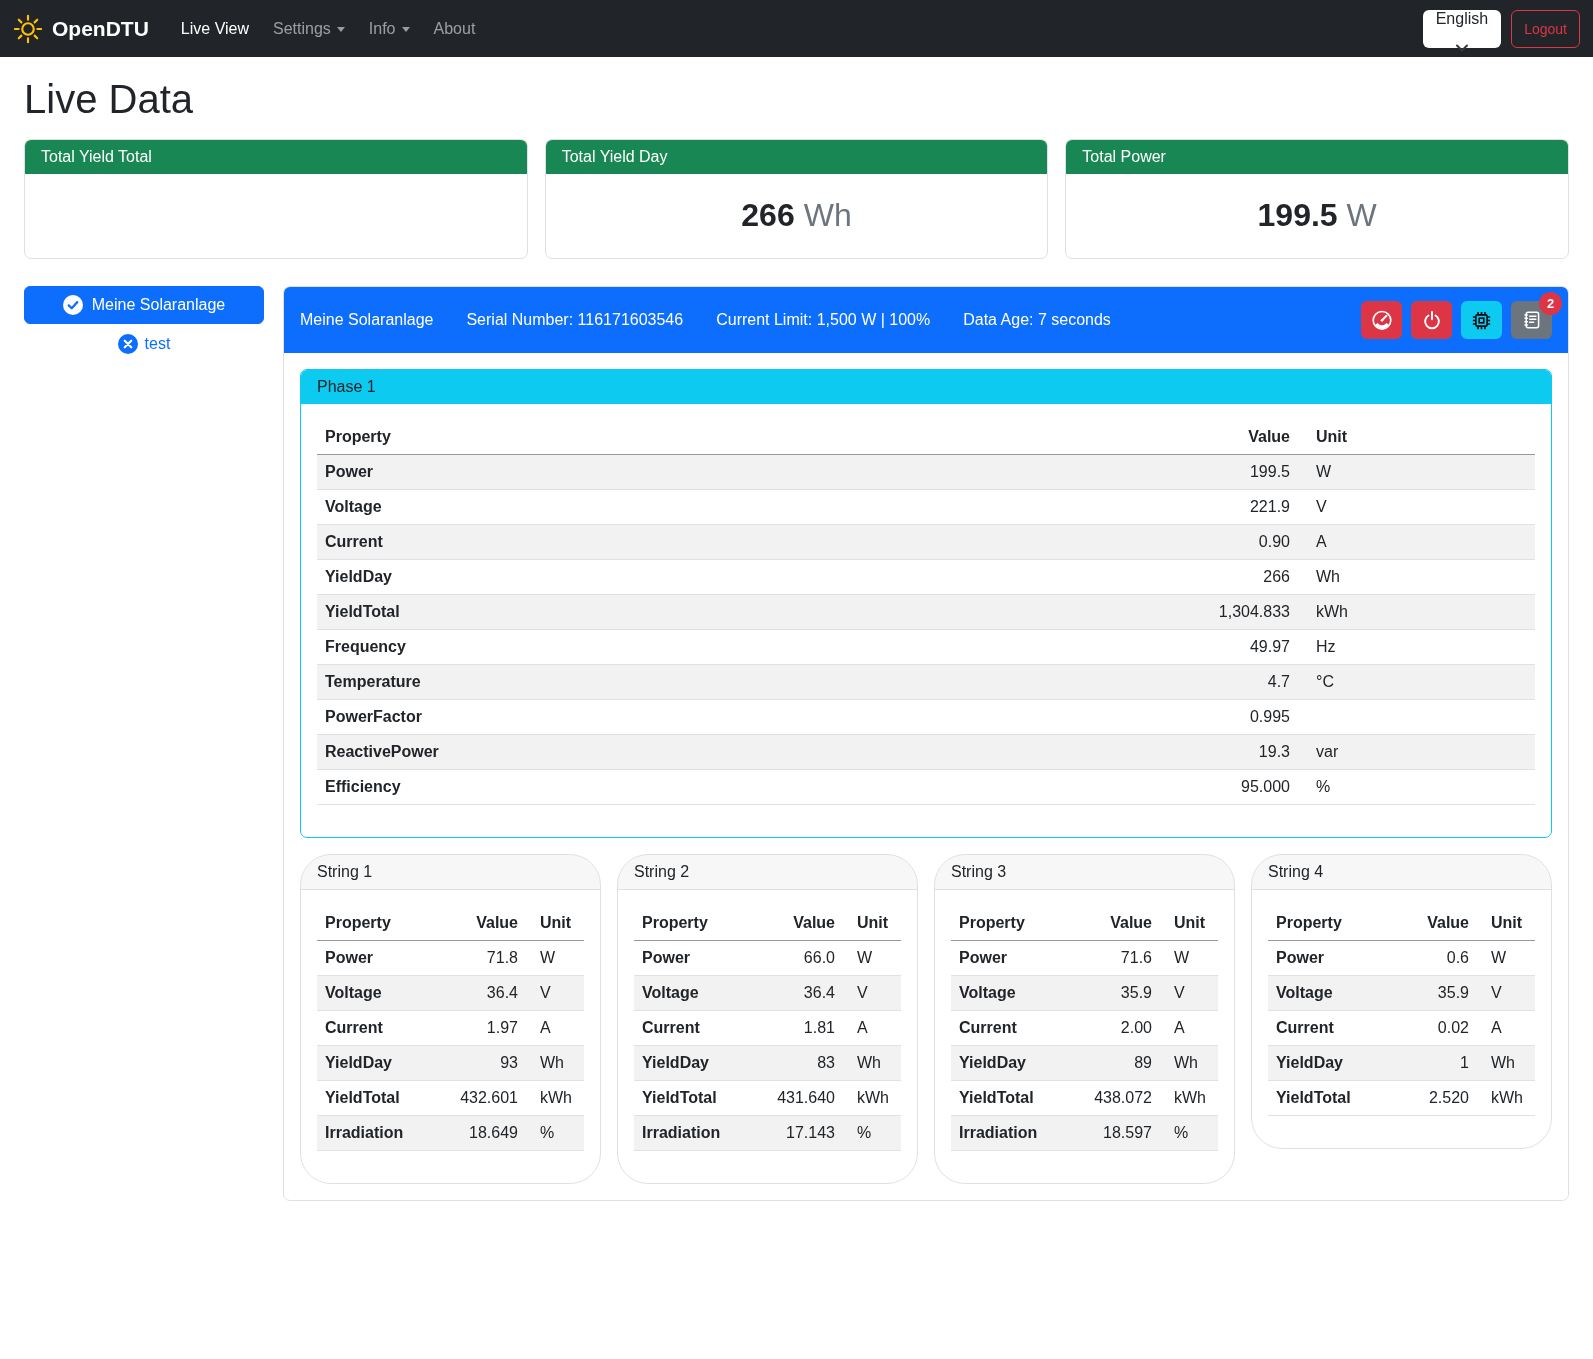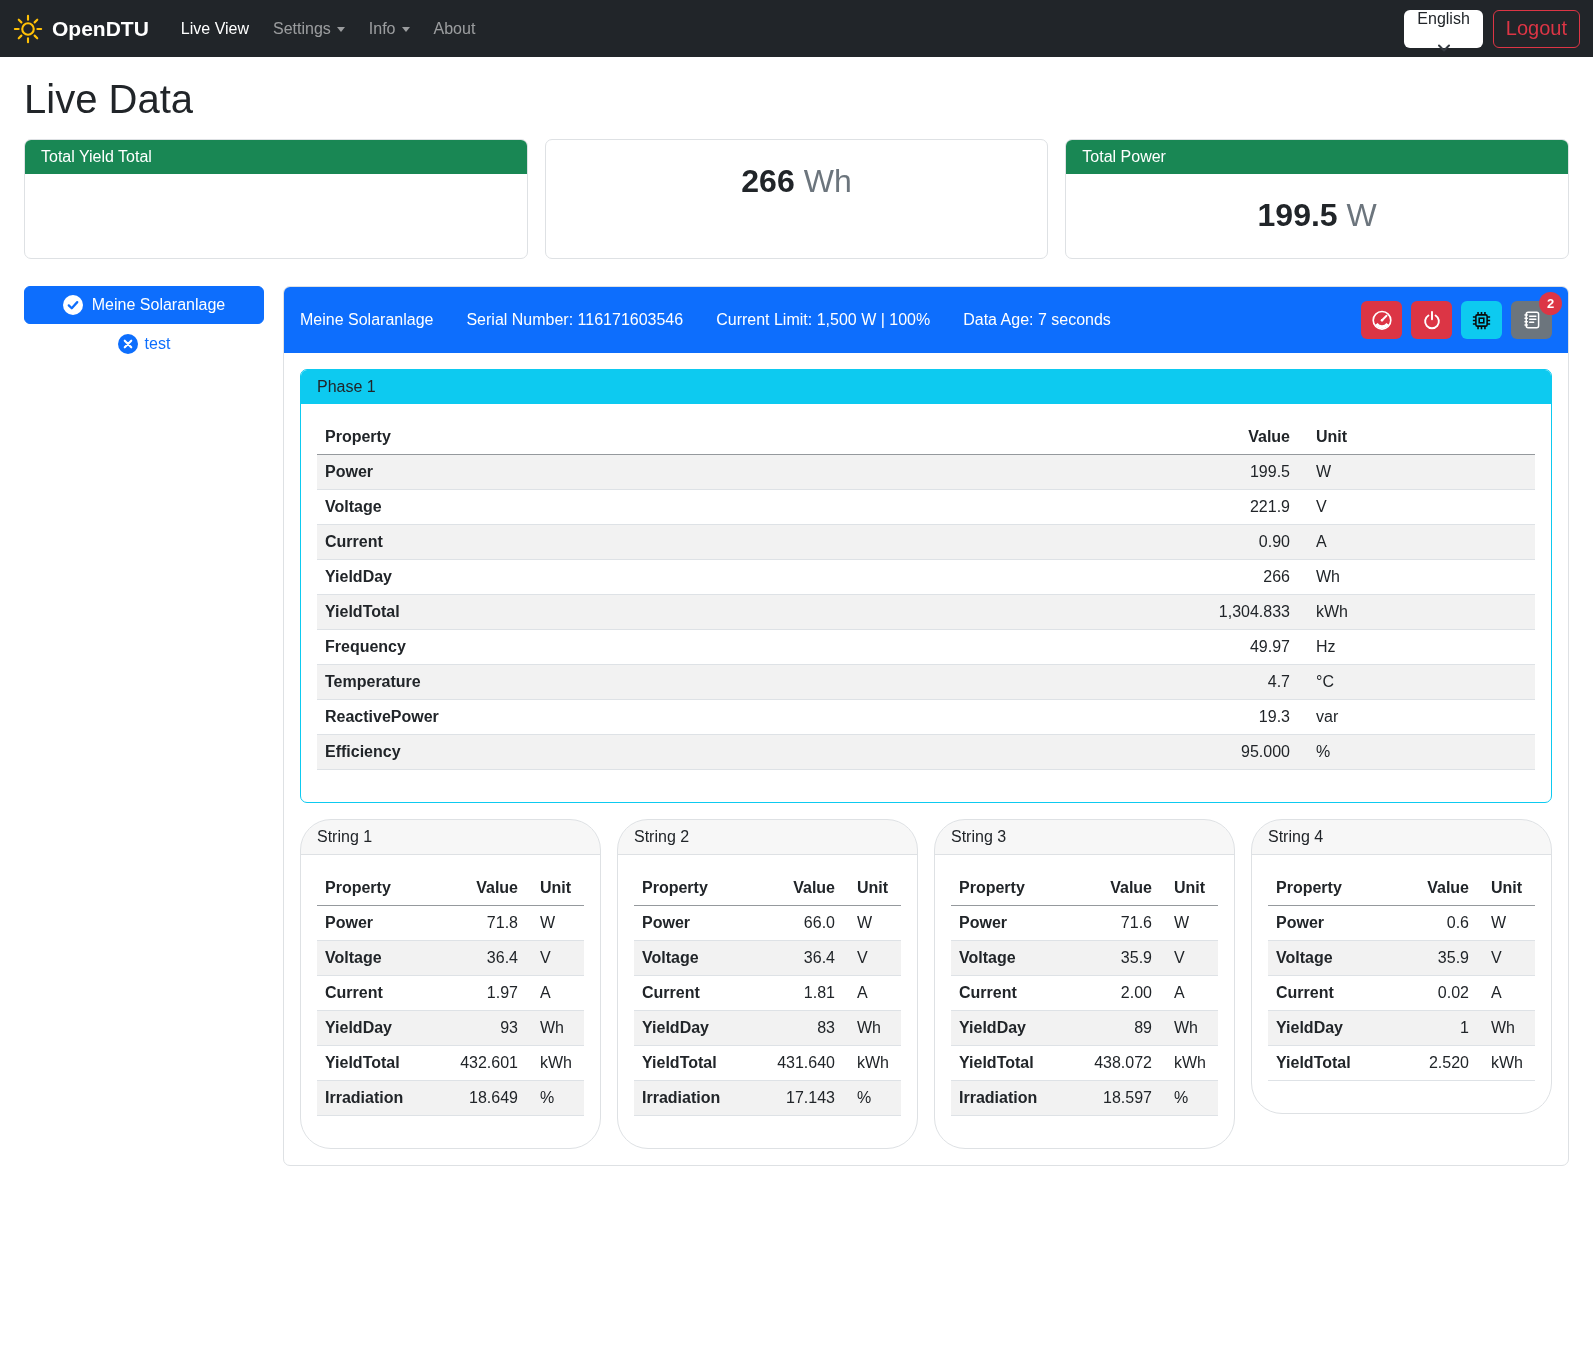--- a/index.html
+++ b/index.html
@@ -63,21 +63,21 @@
     cursor: pointer;
     flex-direction: column;
   }
   .logout-btn {
     background: transparent;
     border: 1px solid #dc3545;
     color: #dc3545;
     border-radius: 6px;
     height: 38px;
     padding: 0 12px;
-    font-size: 20px;
+    font-size: 14px;
     font-family: inherit;
     cursor: pointer;
   }
 
   
   .container { padding: 0 24px 12px; }
   .page-title { font-size: 40px; font-weight: 400; margin: 20px 0 17px; }
 
   
   .summary-row { display: flex; gap: 17px; margin-bottom: 27px; }
@@ -240,20 +240,21 @@
 
 <div class="container">
 
   <h1 class="page-title">Live Data</h1>
 
   <div class="summary-row">
     <div class="card summary-card">
       <div class="card-header">Total Yield Total</div>
     </div>
     <div class="card summary-card">
+      <div class="card-header">Total Yield Day</div>
       <div class="summary-value">
         <span class="num">266</span><span class="unit">Wh</span>
       </div>
     </div>
     <div class="card summary-card">
       <div class="card-header">Total Power</div>
       <div class="summary-value">
         <span class="num">199.5</span><span class="unit">W</span>
       </div>
     </div>
@@ -388,20 +389,25 @@
                     <td>Frequency</td>
                     <td>49.97</td>
                     <td>Hz</td>
                   </tr>
                   <tr>
                     <td>Temperature</td>
                     <td>4.7</td>
                     <td>°C</td>
                   </tr>
                   <tr>
+                    <td>PowerFactor</td>
+                    <td>0.995</td>
+                    <td></td>
+                  </tr>
+                  <tr>
                     <td>ReactivePower</td>
                     <td>19.3</td>
                     <td>var</td>
                   </tr>
                   <tr>
                     <td>Efficiency</td>
                     <td>95.000</td>
                     <td>%</td>
                   </tr>
                 </tbody>

